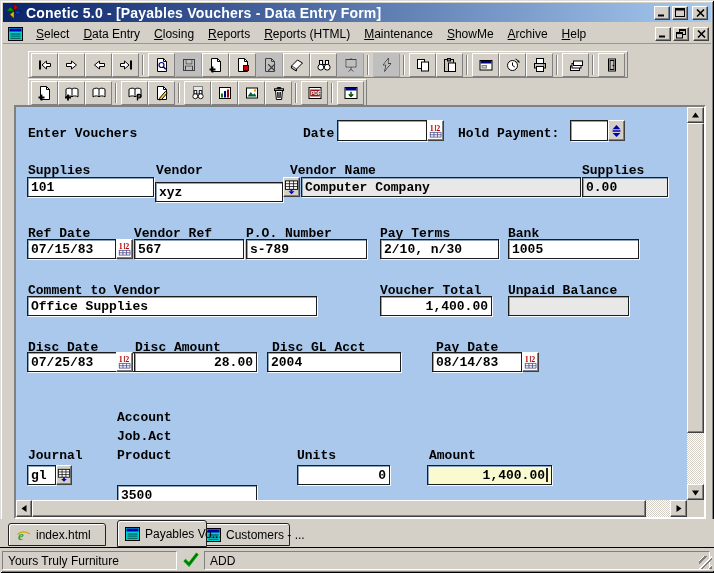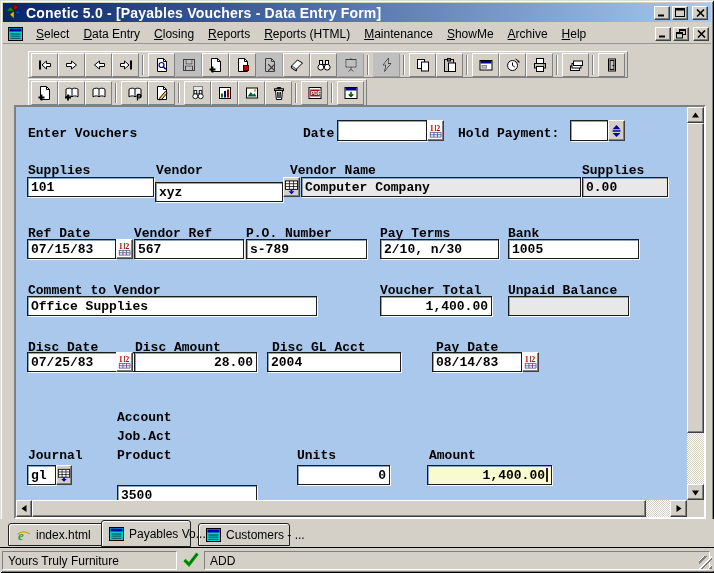--- a/index.html
+++ b/index.html
@@ -604,21 +604,21 @@
   <div class="tabbar">
       <div class="tab" style="left: 8px; width: 98px;">
         <span class="tabicon">
           <svg width="15" height="14" viewBox="0 0 15 14">
             <text x="2" y="12" font-size="13" font-style="italic" font-weight="bold" fill="#30a030" font-family="Liberation Serif,serif">e</text>
             <path d="M1.5 6.5 C5 2.5 11 3.5 13.8 6" stroke="#c8a800" fill="none" stroke-width="1.2"></path>
           </svg>
         </span>
         <span class="tablabel">index.html</span>
       </div>
-      <div class="tab active" style="left: 101px; width: 90px; text-align: right;">
+      <div class="tab active" style="left: 117px; width: 90px; text-align: right;">
         <span class="tabicon">
           <svg width="15" height="14" viewBox="0 0 15 14">
             <rect x="0.5" y="0.5" width="14" height="13" fill="#00d0d0" stroke="#000"></rect>
             <rect x="1.5" y="1.5" width="12" height="3" fill="#0000a8"></rect>
             <path d="M2.5 7 H12.5 M2.5 9.2 H12.5 M2.5 11.4 H12.5" stroke="#006868" stroke-width="1.3"></path>
           </svg>
         </span>
         <span class="tablabel">Payables Vo...</span>
       </div>
       <div class="tab" style="left: 198px; width: 92px;">

